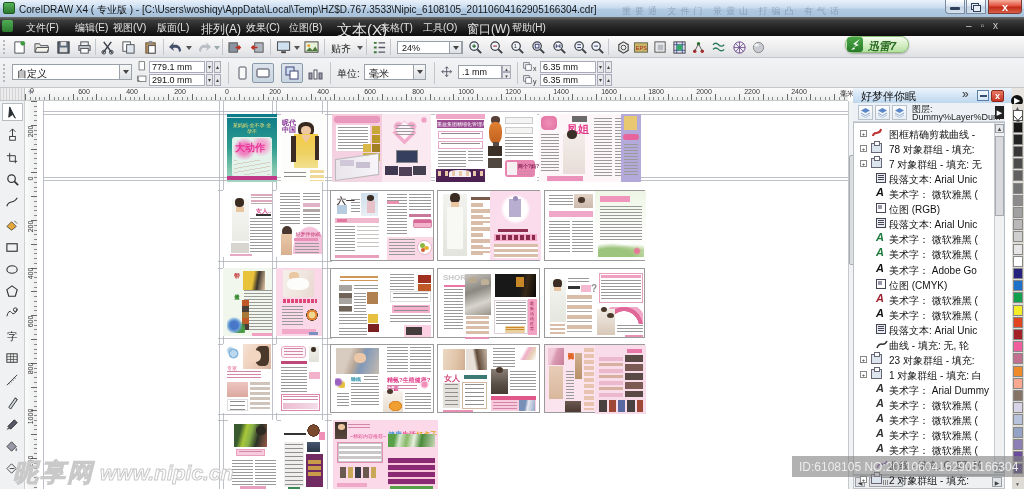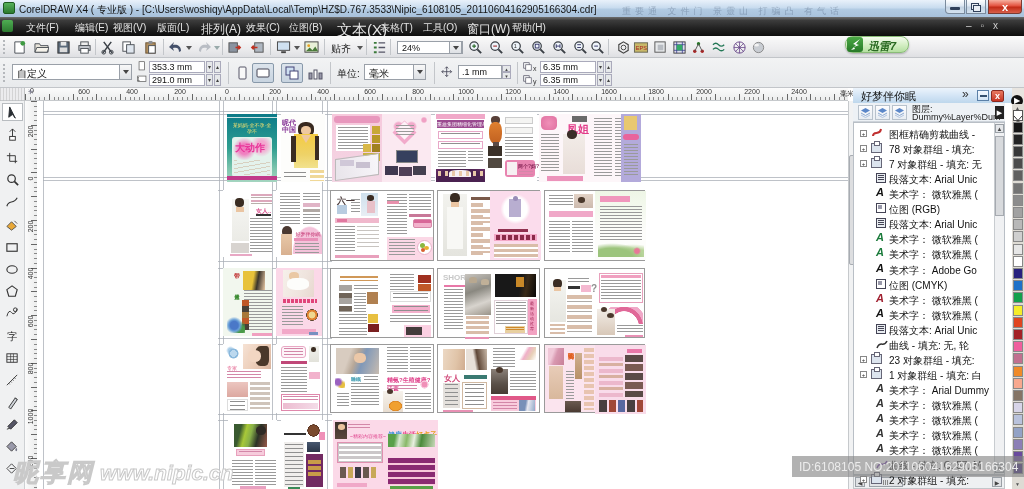--- a/index.html
+++ b/index.html
@@ -211,21 +211,21 @@
     <div style="margin:5px auto 0;width:0;height:0;border-left:3px solid transparent;border-right:3px solid transparent;border-top:4px solid #444"></div>
   </div>
 <svg class="ab" style="left:137px;top:61px" width="11" height="11" viewBox="0 0 16 16">
     <rect x="3" y="1" width="8" height="12" fill="#fff" stroke="#555"></rect>
   </svg>
 <svg class="ab" style="left:137px;top:74px" width="11" height="11" viewBox="0 0 16 16">
     <rect x="1" y="3" width="12" height="8" fill="#fff" stroke="#555"></rect>
     <text x="0" y="10" font-size="8" fill="#555">1</text>
   </svg>
 <div class="ab" style="left:149px;top:61px;width:56px;height:12px;background:#fff;border:1px solid #aab"></div>
-<div class="ab" style="left:152px;top:62px;font-size:9px;color:#111">353.3 mm</div>
+<div class="ab" style="left:152px;top:62px;font-size:9px;color:#111">779.1 mm</div>
 <div class="ab" style="left:149px;top:74px;width:56px;height:12px;background:#fff;border:1px solid #aab"></div>
 <div class="ab" style="left:152px;top:75px;font-size:9px;color:#111">291.0 mm</div>
 <div class="ab" style="left:206px;top:61px;width:7px;height:12px;background:#e6e8ea;border:1px solid #aab;font-size:6px;color:#444;text-align:center;line-height:11px">▾</div>
 <div class="ab" style="left:214px;top:61px;width:7px;height:12px;background:#e6e8ea;border:1px solid #aab;font-size:6px;color:#444;text-align:center;line-height:11px">▴</div>
 <div class="ab" style="left:206px;top:74px;width:7px;height:12px;background:#e6e8ea;border:1px solid #aab;font-size:6px;color:#444;text-align:center;line-height:11px">▾</div>
 <div class="ab" style="left:214px;top:74px;width:7px;height:12px;background:#e6e8ea;border:1px solid #aab;font-size:6px;color:#444;text-align:center;line-height:11px">▴</div>
 <div class="sep" style="left:228px;top:62px;height:22px"></div>
 <svg class="ab" style="left:234px;top:65px" width="16" height="16" viewBox="0 0 16 16">
     <rect x="5" y="2" width="7" height="12" rx="1" fill="#f8f8f8" stroke="#556"></rect>
   </svg>

